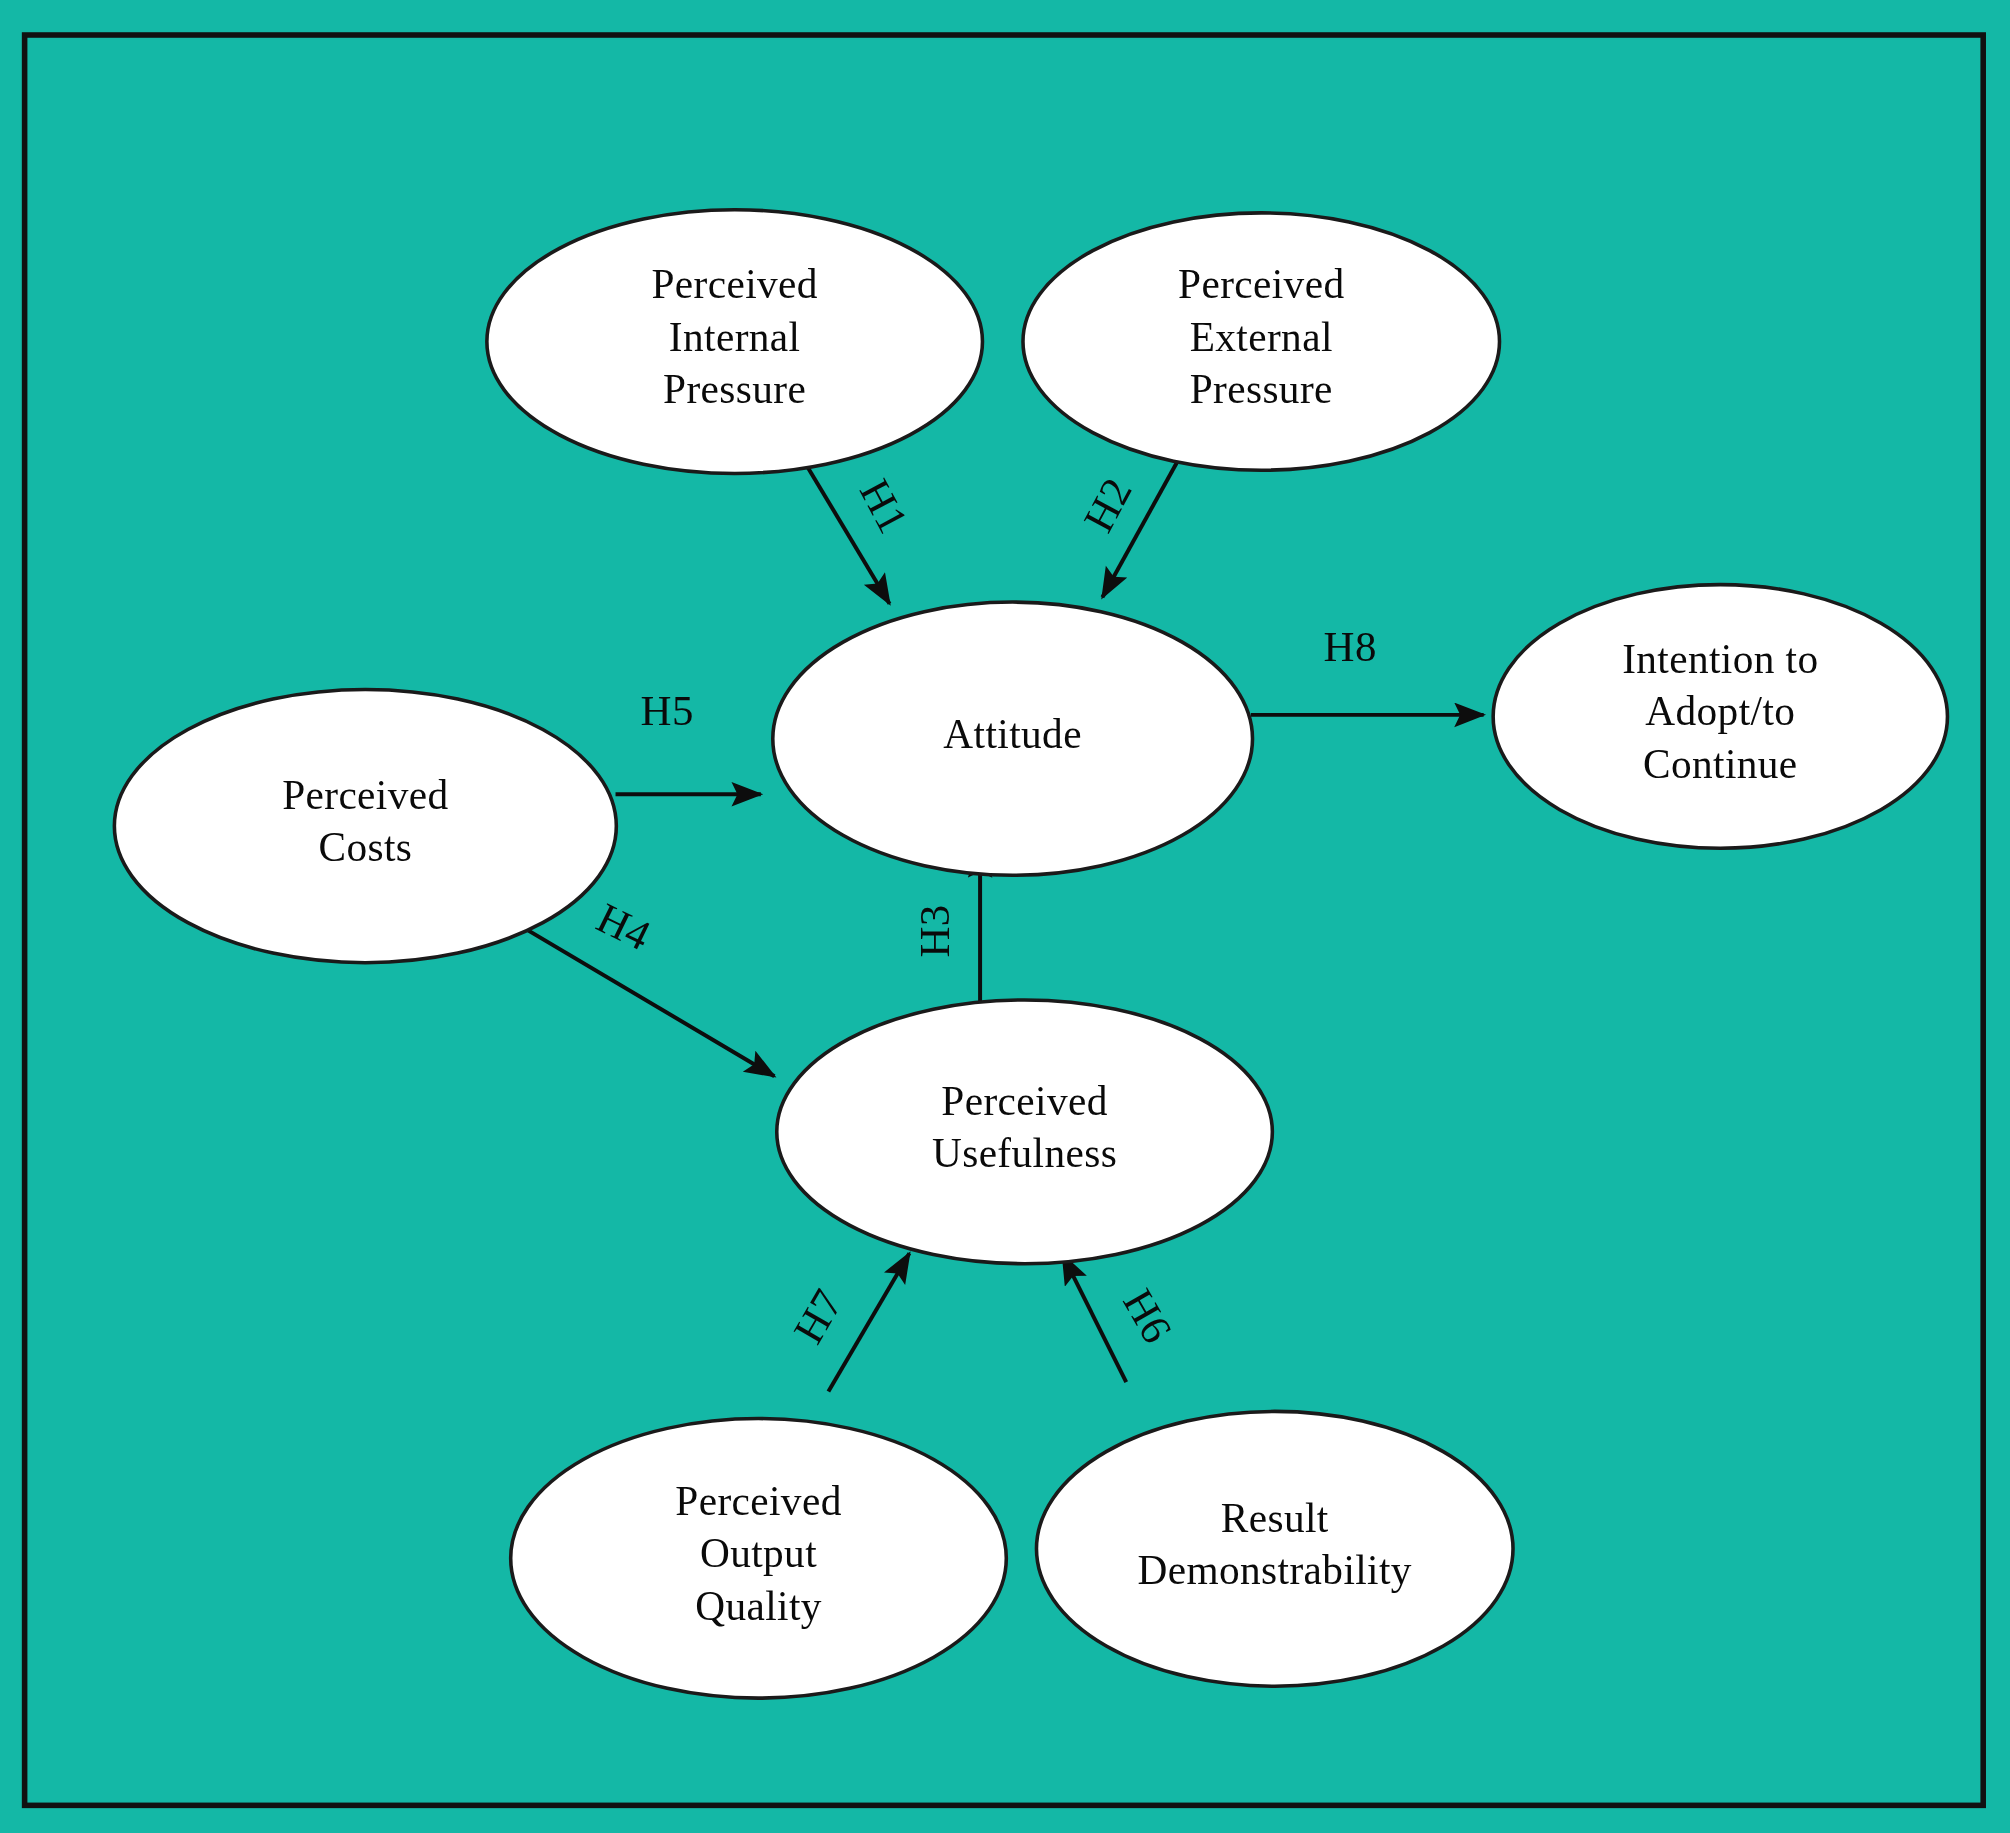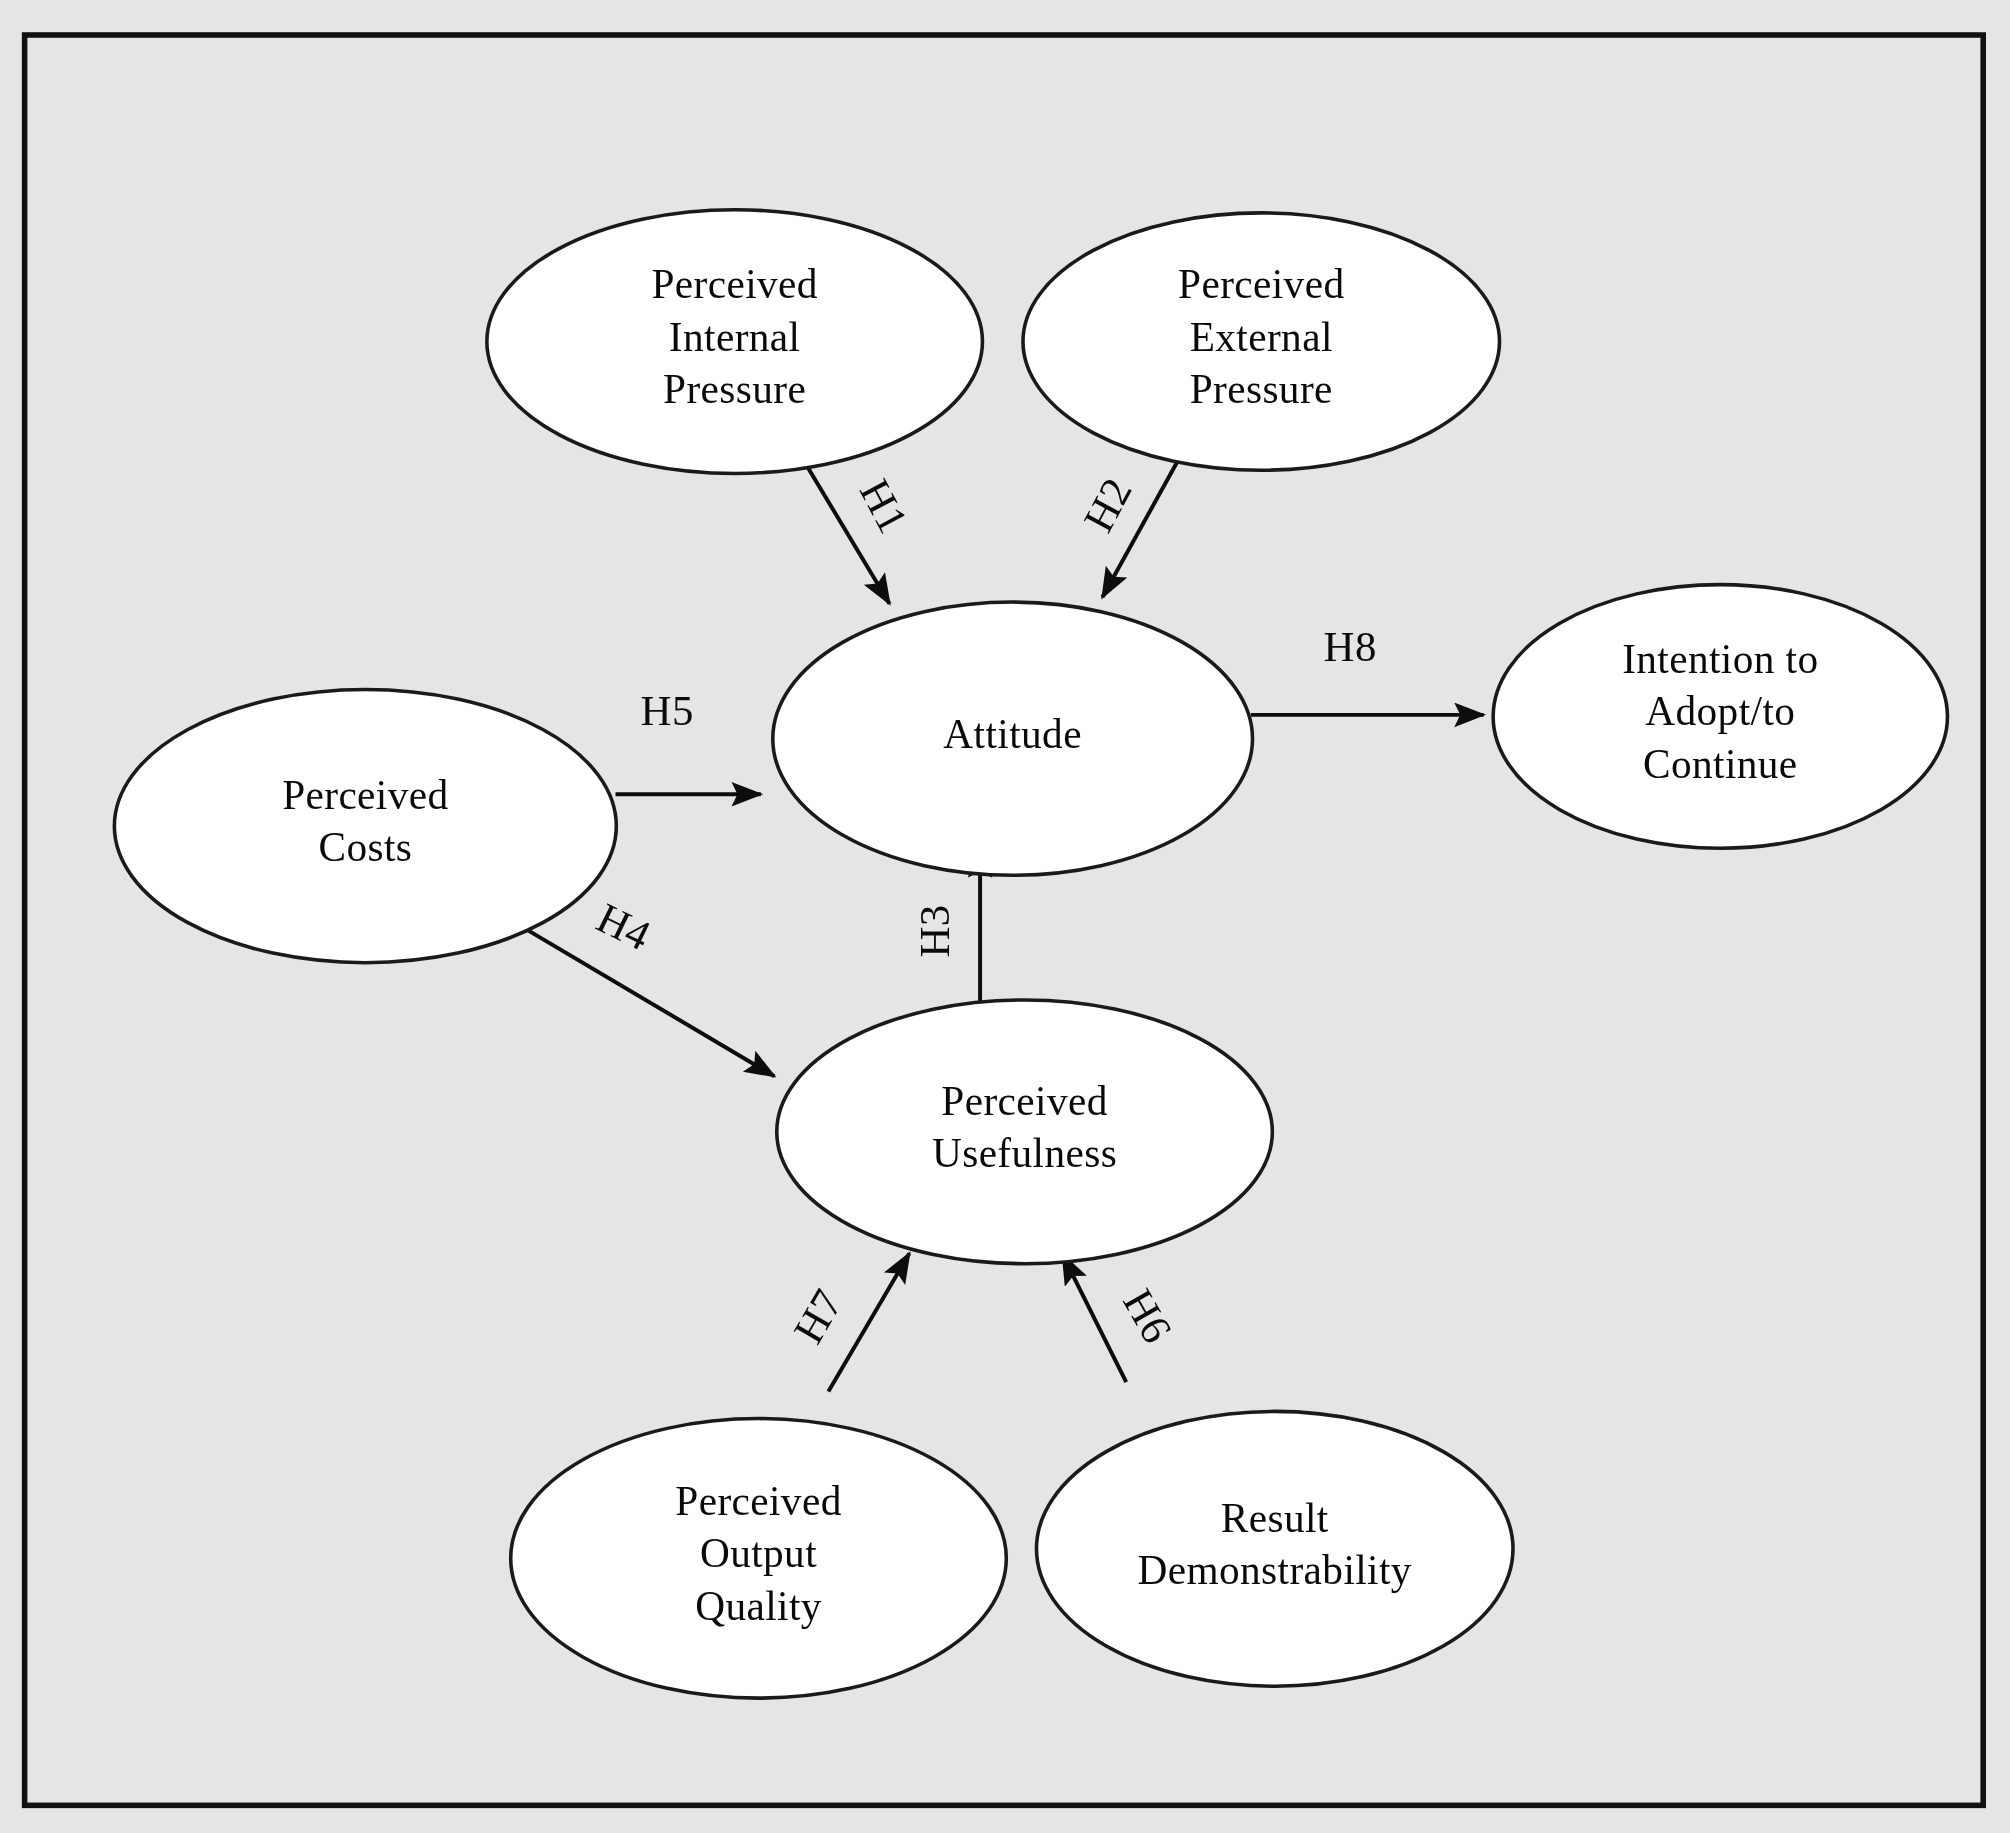--- a/index.html
+++ b/index.html
@@ -8,21 +8,21 @@
     padding: 0;
     background: #ffffff;
   }
   body {
     font-family: "Liberation Serif", "DejaVu Serif", serif;
   }
   #canvas {
     position: relative;
     width: 2011px;
     height: 1834px;
-    background: #e5e5e5;
+    background: #14b8a6;
     overflow: hidden;
   }
   #figure-svg {
     position: absolute;
     left: 0;
     top: 0;
     width: 2011px;
     height: 1834px;
     display: block;
   }

